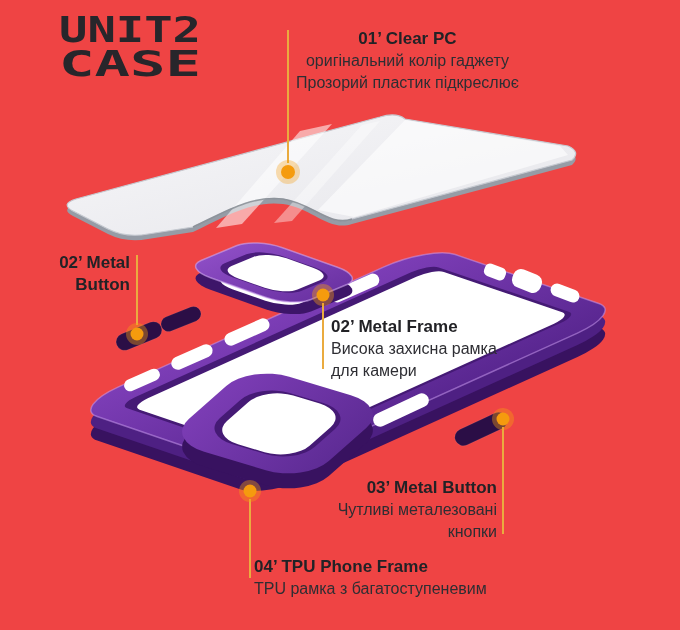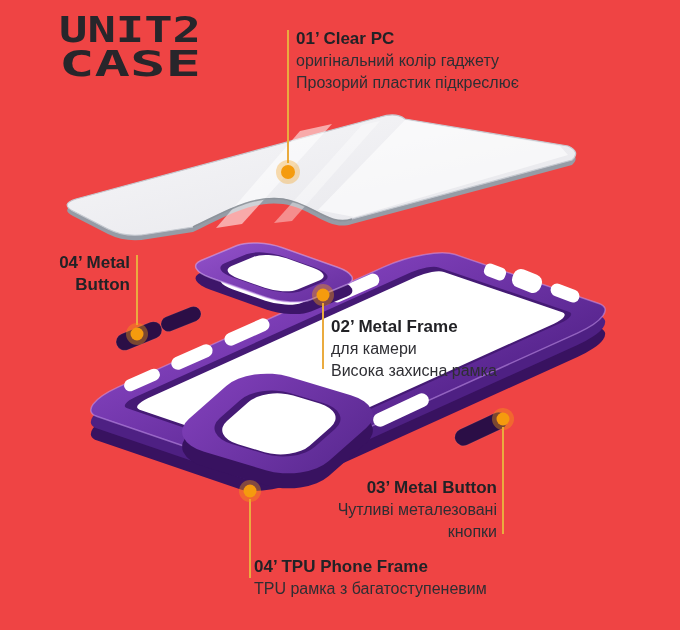--- a/index.html
+++ b/index.html
@@ -173,35 +173,35 @@
     </g>
   </svg>
 
   <div class="logo-wrap">
     <svg width="165" height="78" viewBox="0 0 165 78">
       <text x="4" y="34" font-family="DejaVu Sans Mono, monospace" font-weight="bold" font-size="36" fill="#27262B" textLength="142" lengthAdjust="spacingAndGlyphs">UNIT2</text>
       <text x="4" y="68" font-family="DejaVu Sans Mono, monospace" font-weight="bold" font-size="36" fill="#27262B" textLength="142" lengthAdjust="spacingAndGlyphs">CASE</text>
     </svg>
   </div>
 
-  <div class="callout" style="left:296px;top:28px;">
+  <div class="callout" style="left:296px;top:28px;text-align:center;">
     <div class="title">01’ Clear PC</div>
     <div class="line">оригінальний колір гаджету</div>
     <div class="line">Прозорий пластик підкреслює</div>
   </div>
 
   <div class="callout ta-r" style="right:550px;top:252px;">
-    <div class="title">04’ Metal</div>
+    <div class="title">02’ Metal</div>
     <div class="title">Button</div>
   </div>
 
   <div class="callout" style="left:331px;top:316px;">
     <div class="title">02’ Metal Frame</div>
+    <div class="line">Висока захисна рамка</div>
     <div class="line">для камери</div>
-    <div class="line">Висока захисна рамка</div>
   </div>
 
   <div class="callout ta-r" style="right:183px;top:477px;">
     <div class="title">03’ Metal Button</div>
     <div class="line">Чутливі металезовані</div>
     <div class="line">кнопки</div>
   </div>
 
   <div class="callout" style="left:254px;top:556px;">
     <div class="title">04’ TPU Phone Frame</div>

